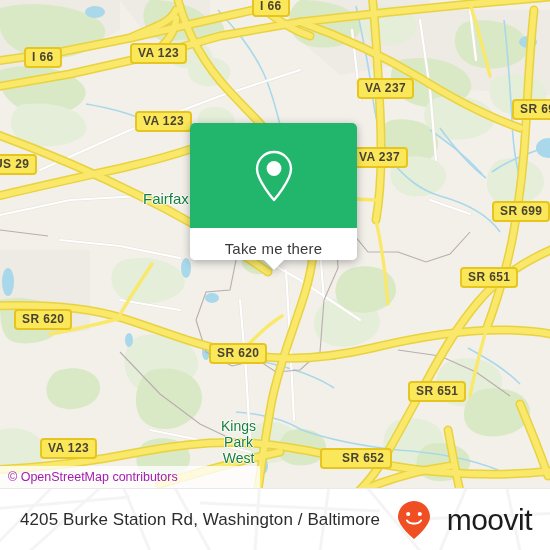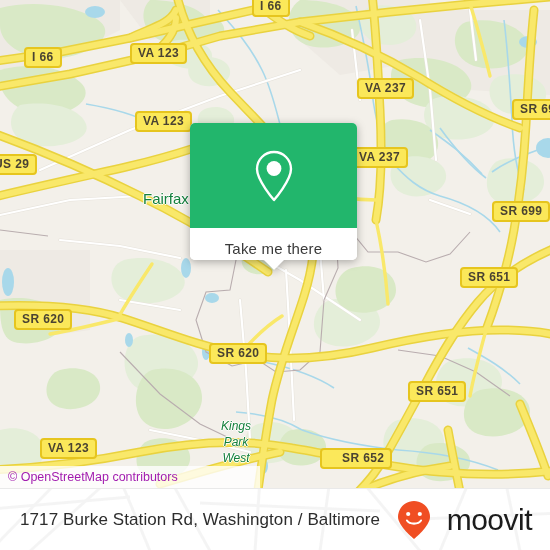--- a/index.html
+++ b/index.html
@@ -315,21 +315,21 @@
         <div class="shield" style="left: 460px; top: 267px;">SR 651</div>
         <div class="shield" style="left: 408px; top: 381px;">SR 651</div>
         <div class="shield" style="left: 14px; top: 309px;">SR 620</div>
         <div class="shield" style="left: 209px; top: 343px;">SR 620</div>
         <div class="shield" style="left: 320px; top: 448px; padding-left: 20px;">SR 652</div>
         <div class="shield" style="left: 40px; top: 438px;">VA 123</div>
       </div>
 
     <div id="places">
         <div class="place" style="left: 143px; top: 191px; font-size: 15px;">Fairfax</div>
-        <div class="place" style="left: 221px; top: 418px; font-size: 12px; font-style: italic;">Kings
+        <div class="place" style="left: 221px; top: 418px; font-size: 14px;">Kings
 Park
 West</div>
       </div>
 
     <div id="attribution">
       <span>© OpenStreetMap contributors</span>
     </div>
   </div>
 
   <div id="callout">
@@ -358,21 +358,21 @@
         <path d="M330 -10 L320 62"></path>
         <path d="M360 -10 L420 62"></path>
         <path d="M470 -10 L440 62"></path>
         <path d="M505 -10 L520 62"></path>
         <path d="M-10 20 L130 8"></path>
         <path d="M200 14 L380 22"></path>
         <path d="M420 30 L560 24"></path>
       </g>
     </svg>
     <div id="footer-inner">
-      <div id="footer-address">1717 Burke Station Rd, Washington / Baltimore</div>
+      <div id="footer-address">4205 Burke Station Rd, Washington / Baltimore</div>
       <div id="brand">
         <svg width="34" height="40" viewBox="0 0 34 40">
           <path d="M17 1 C8.2 1 1 8.2 1 17 C1 26 17 39 17 39 C17 39 33 26 33 17 C33 8.2 25.8 1 17 1 Z" fill="#f04e23"></path>
           <circle cx="11.2" cy="14" r="2.1" fill="#ffffff"></circle>
           <circle cx="22.8" cy="14" r="2.1" fill="#ffffff"></circle>
           <path d="M10 20.5 C12.6 24.6 21.4 24.6 24 20.5" fill="none" stroke="#ffffff" stroke-width="2.1" stroke-linecap="round"></path>
         </svg>
         <span id="brand-word">moovit</span>
       </div>
     </div>

